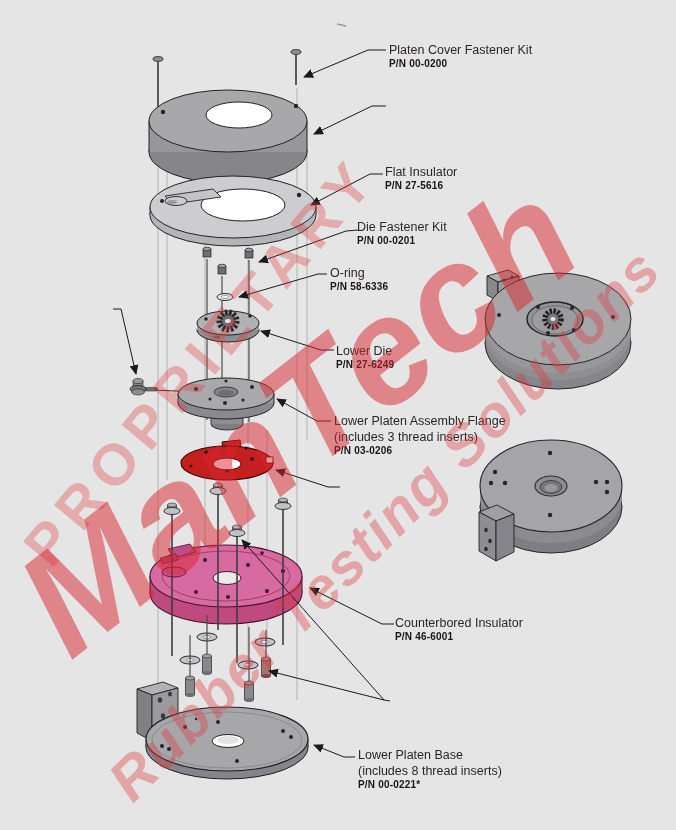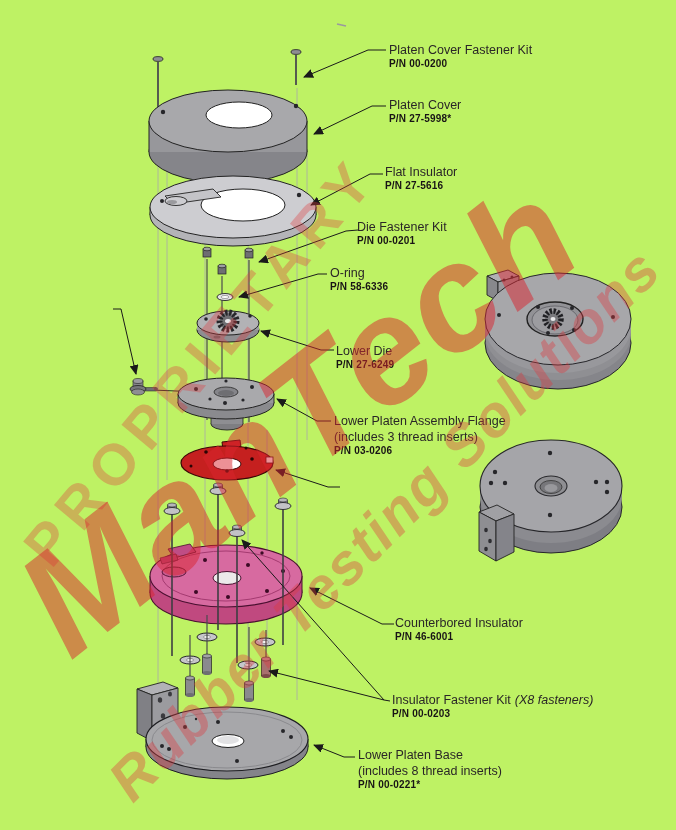--- a/index.html
+++ b/index.html
@@ -1,16 +1,16 @@
 <!DOCTYPE html>
 <html><head>
 <meta charset="utf-8">
 <style>
   html,body{margin:0;padding:0;background:#ffffff;}
-  .stage{position:relative;width:676px;height:830px;background:#bef264;overflow:hidden;
+  .stage{position:relative;width:676px;height:830px;background:#e5e5e5;overflow:hidden;
          font-family:"Liberation Sans",sans-serif;}
   .stage svg{position:absolute;left:0;top:0;}
   .label{position:absolute;color:#2a2627;font-size:12.5px;line-height:1.28;white-space:nowrap;}
   .label .pname{font-weight:400;}
   .label .pnote{}
   .label .pn{font-weight:700;font-size:10px;color:#181415;letter-spacing:.2px;}
   .label .inline-note{font-style:italic;margin-left:4px;}
   .label.right{text-align:right;}
   .wm{position:absolute;pointer-events:none;white-space:nowrap;font-weight:700;
       transform-origin:center center;user-select:none;}
@@ -304,24 +304,20 @@
     <path d="M384,700 L269,671" marker-end="url(#arw)"></path>
     <path d="M355,757 L344,757 L314,745" marker-end="url(#arw)"></path>
   </g>
 </svg>
 
 <div class="label" style="left:389px;top:42px">
   <div class="pname">Platen Cover Fastener Kit</div>
   <div class="pn">P/N 00-0200</div>
 </div>
 
-<div class="label" style="left:389px;top:97px">
-  <div class="pname">Platen Cover</div>
-  <div class="pn">P/N 27-5998*</div>
-</div>
 
 <div class="label" style="left:385px;top:164px">
   <div class="pname">Flat Insulator</div>
   <div class="pn">P/N 27-5616</div>
 </div>
 
 <div class="label" style="left:357px;top:219px">
   <div class="pname">Die Fastener Kit</div>
   <div class="pn">P/N 00-0201</div>
 </div>
@@ -342,26 +338,20 @@
   <div class="pnote">(includes 3 thread inserts)</div>
   <div class="pn">P/N 03-0206</div>
 </div>
 
 
 <div class="label" style="left:395px;top:615px">
   <div class="pname">Counterbored Insulator</div>
   <div class="pn">P/N 46-6001</div>
 </div>
 
-<div class="label" style="left:392px;top:692px">
-  <div>
-    <span class="pname">Insulator Fastener Kit</span><span class="inline-note">(X8 fasteners)</span>
-  </div>
-  <div class="pn">P/N 00-0203</div>
-</div>
 
 <div class="label" style="left:358px;top:747px">
   <div class="pname">Lower Platen Base</div>
   <div class="pnote">(includes 8 thread inserts)</div>
   <div class="pn">P/N 00-0221*</div>
 </div>
 
 <div class="wm wm1">PROPRIETARY</div>
 <div class="wm wm2">ManTech</div>
 <div class="wm wm3">Rubber Testing Solutions</div>

